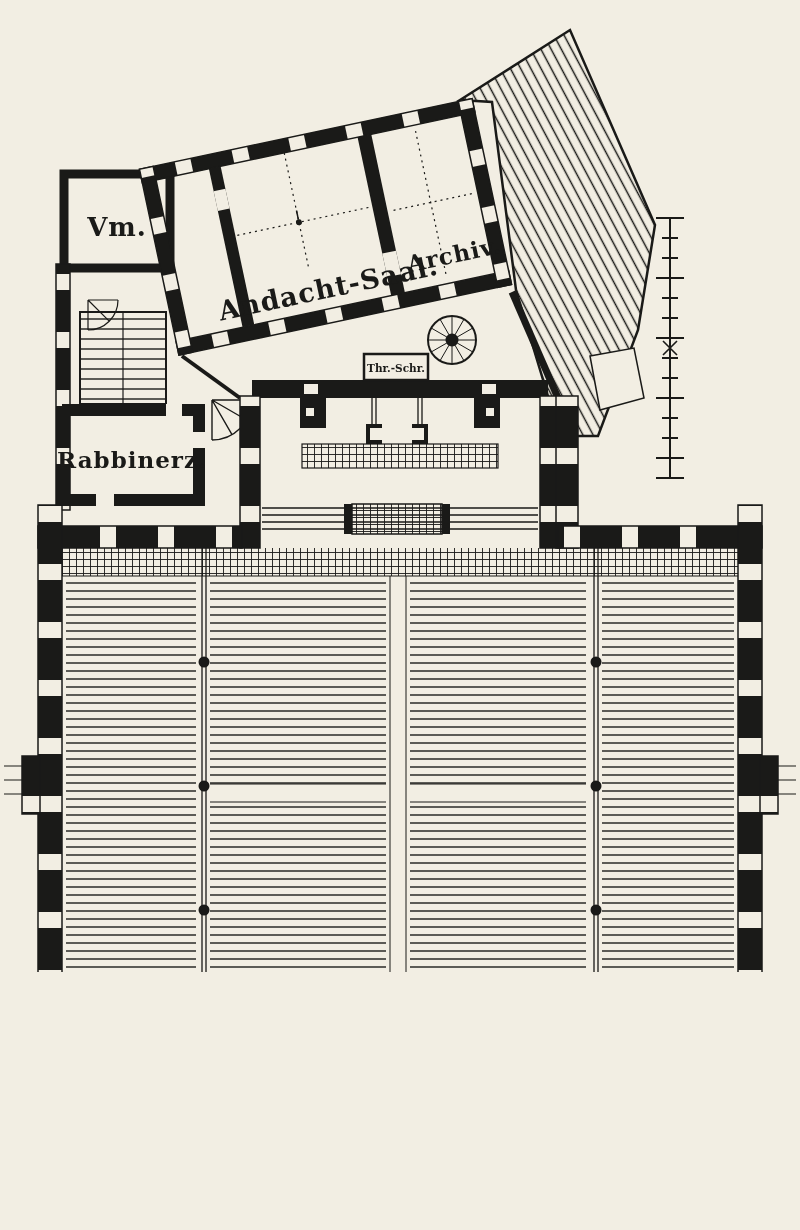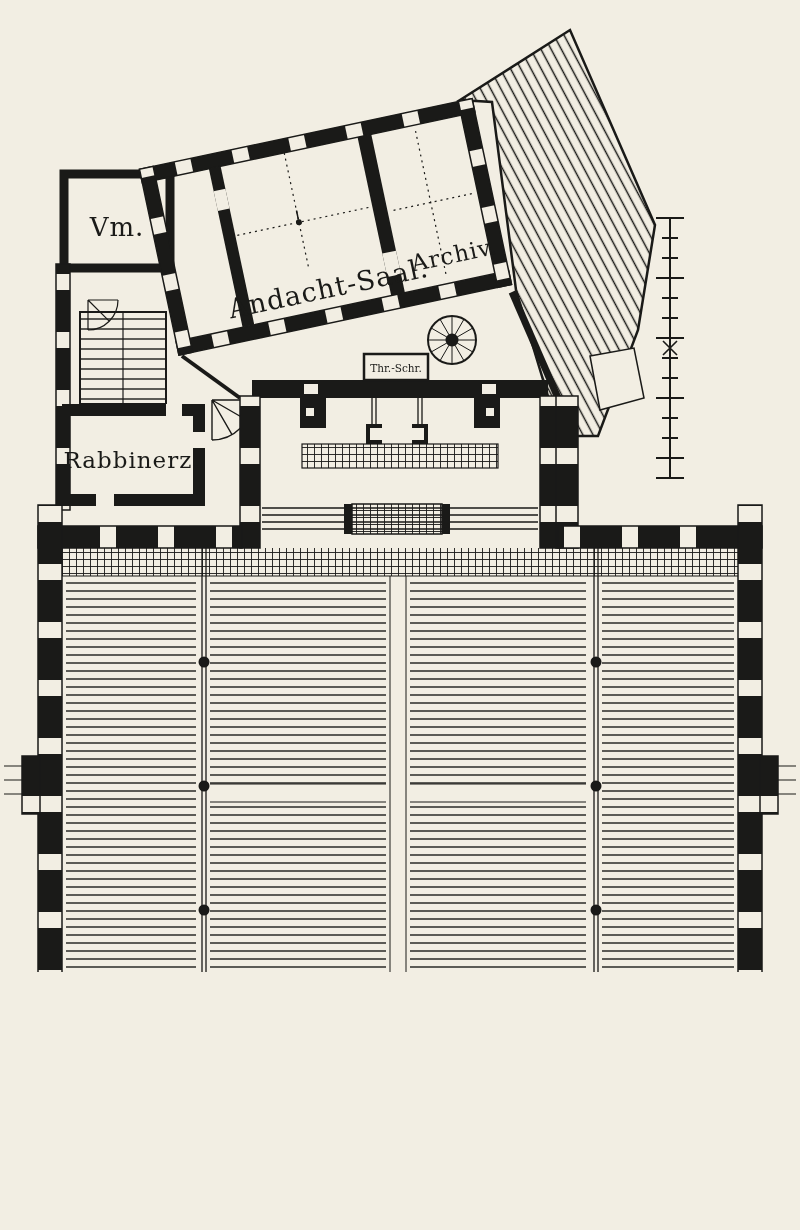--- a/index.html
+++ b/index.html
@@ -1,17 +1,17 @@
 <!DOCTYPE html>
 <html style="--paper: #f2eee3; --ink: #1a1a18;"><head>
 <meta charset="utf-8">
 <style>
   :root{ --paper:#f2eee3; --ink:#1a1a18; }
   html,body{margin:0;padding:0;background:var(--paper);}
-  .sheet{position:relative;width:800px;height:972px;background:var(--paper);overflow:hidden;}
+  .sheet{position:relative;width:800px;height:972px;background:var(--paper);overflow:hidden;font-weight:bold;}
   svg{position:absolute;inset:0;}
   text{font-family:"DejaVu Serif", serif; fill:var(--ink);}
   .room-label{letter-spacing:1px;}
 </style>
 </head>
 <body>
 
 <div class="sheet">
 <svg width="800" height="1230" viewBox="0 0 800 1230">
   <defs>

